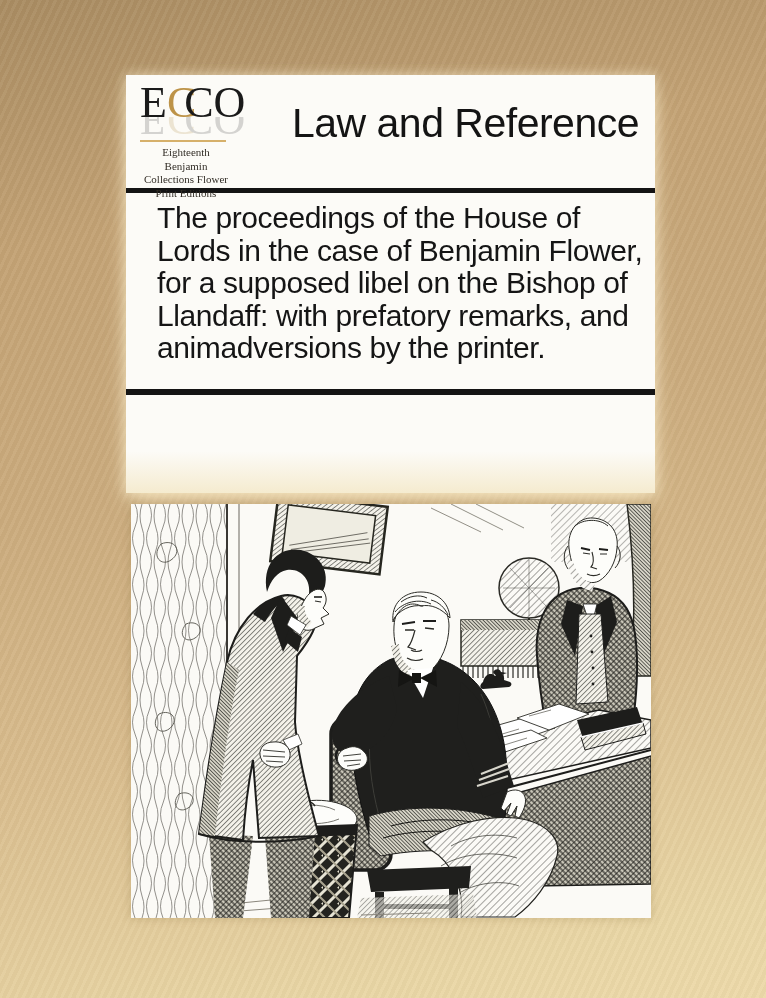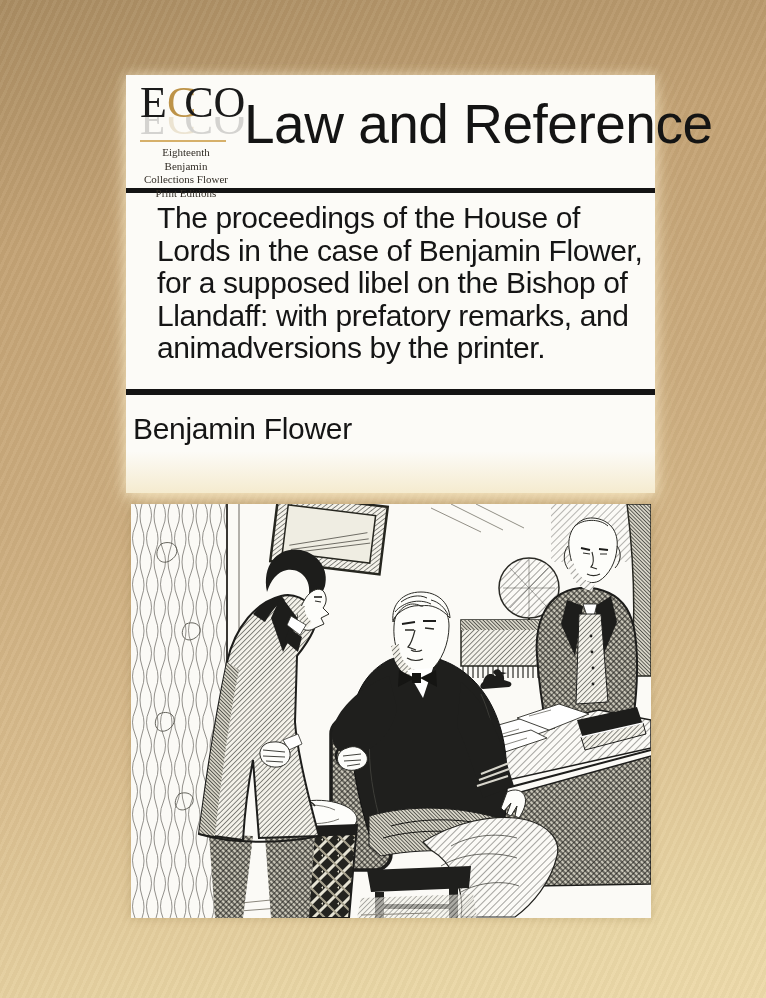--- a/index.html
+++ b/index.html
@@ -21,21 +21,21 @@
   .logo-word{font-family:"Liberation Serif", serif;font-size:44px;line-height:40px;color:#1a1a1a;white-space:nowrap;}
   .logo-word .c-gold{color:#bd9348;}
   .logo-word .c-overlap{margin-left:-12px;}
   .logo-reflection{transform:scaleY(-1);height:22px;overflow:hidden;opacity:0.28;margin-top:-6px;}
   .logo-reflection .logo-word{color:#6e6e6e;}
   .logo-reflection .c-gold{color:#c5ab74;}
   .logo-underline{width:86px;height:2px;background:#d6b06a;margin:1px 0 4px 0;}
   .logo-tagline{font-family:"Liberation Serif", serif;font-size:11px;line-height:13.5px;color:#332e27;text-align:center;width:92px;}
   .category-heading{
     flex:1;display:flex;align-items:center;justify-content:flex-end;
-    padding:0 16px 16px 0;font-size:55px;letter-spacing:-0.5px;color:#141414;white-space:nowrap;
+    padding:0 16px 16px 0;font-size:41px;letter-spacing:-0.5px;color:#141414;white-space:nowrap;
   }
   .rule{background:#141414;}
   .rule-1{height:5px;}
   .rule-2{height:6px;}
   .title-block{
     height:196px;padding:9px 8px 0 7px;box-sizing:border-box;
     font-size:30px;line-height:32.5px;letter-spacing:-0.4px;color:#151515;margin-left:24px;
   }
   .author-block{padding:17px 8px 0 7px;font-size:30px;letter-spacing:-0.3px;color:#151515;}
   
@@ -60,21 +60,20 @@
         <div>Eighteenth Benjamin</div>
         <div>Collections Flower</div>
         <div>Print Editions</div>
       </div>
     </div>
     <div class="category-heading">Law and Reference</div>
   </div>
   <div class="rule rule-1"></div>
   <div class="title-block">The proceedings of the House of Lords in the case of Benjamin Flower, for a supposed libel on the Bishop of Llandaff: with prefatory remarks, and animadversions by the printer.</div>
   <div class="rule rule-2"></div>
-  <div class="author-block">Benjamin Flower</div>
 </div>
 
 <div class="illustration" role="img" aria-label="Black-and-white engraving: a young man in a long coat stands at left with hands clasped, leaning toward an older gentleman seated in an armchair at centre; an elderly balding man stands behind a paper-strewn writing desk at right; a framed picture hangs on the panelled wall, a fringed table and round fire-screen sit behind the chair, and a wicker basket rests on the floor.">
   <svg viewBox="0 0 520 414" preserveAspectRatio="none">
     <defs>
       <pattern id="hL" patternUnits="userSpaceOnUse" width="5" height="5" patternTransform="rotate(45)">
         <rect width="5" height="5" fill="#fbfaf6"></rect>
           <line x1="0" y1="0" x2="0" y2="5" stroke="#3a3a36" stroke-width="0.9"></line>
       </pattern>
       <pattern id="hM" patternUnits="userSpaceOnUse" width="3.6" height="3.6" patternTransform="rotate(45)">

